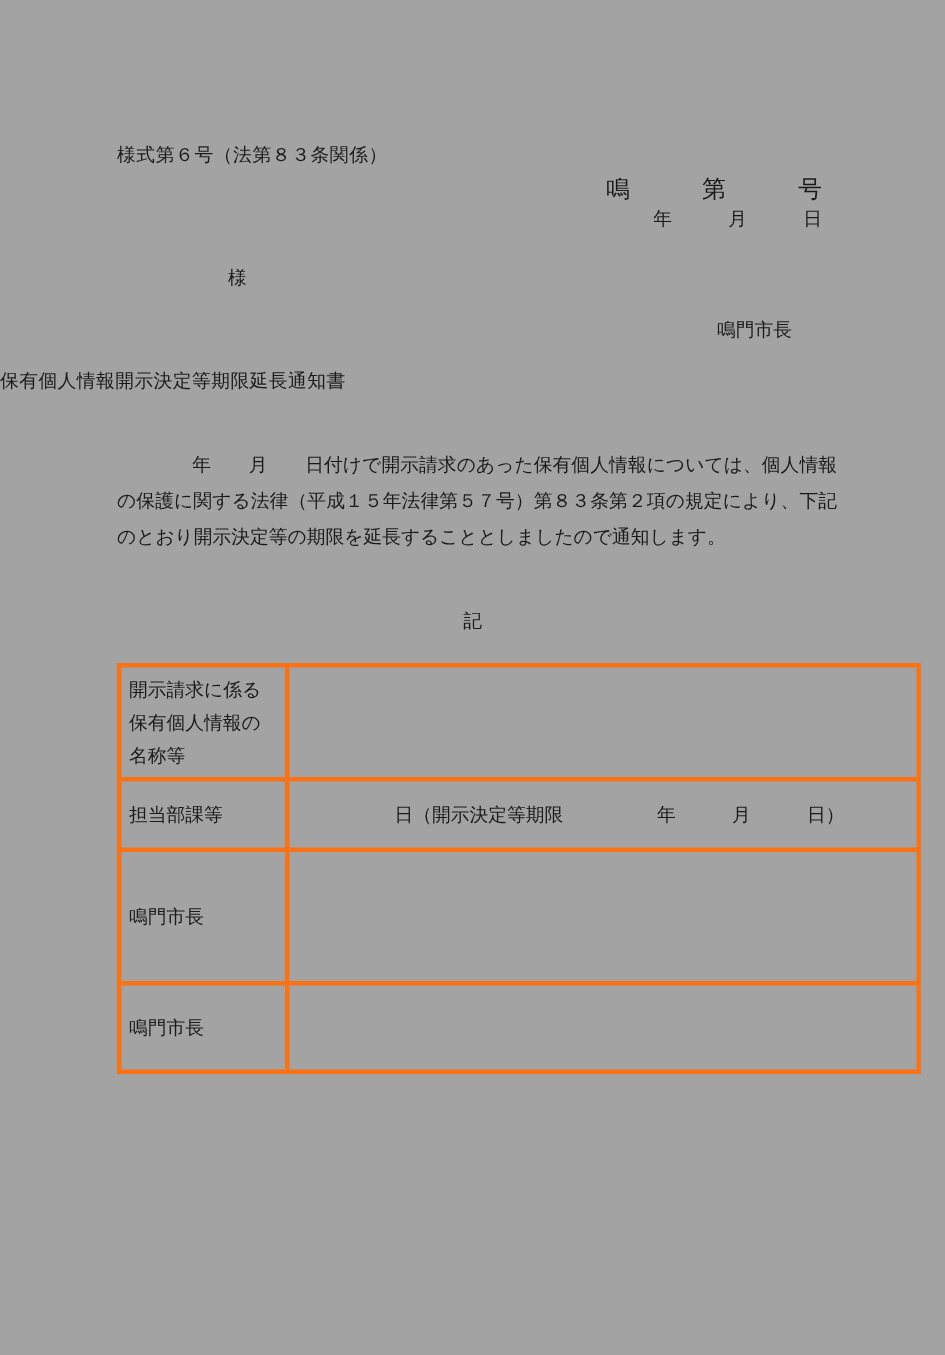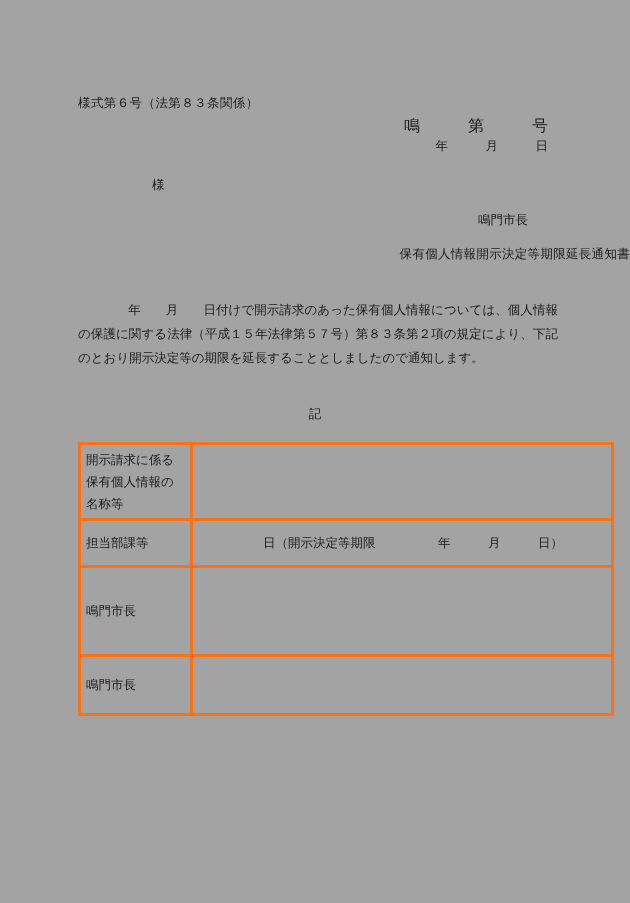--- a/index.html
+++ b/index.html
@@ -65,21 +65,21 @@
     text-align: right;
     font-size: 12.5px;
     white-space: pre;
     margin-left: 36px;
   }
   .doc-title {
     position: absolute;
     left: 0;
     top: 246px;
     width: 630px;
-    text-align: right;
+    text-align: left;
     font-size: 12.5px;
     letter-spacing: 0.3px;
   }
 
   
   .body-text {
     position: absolute;
     left: 78px;
     top: 298px;
     width: 480px;

